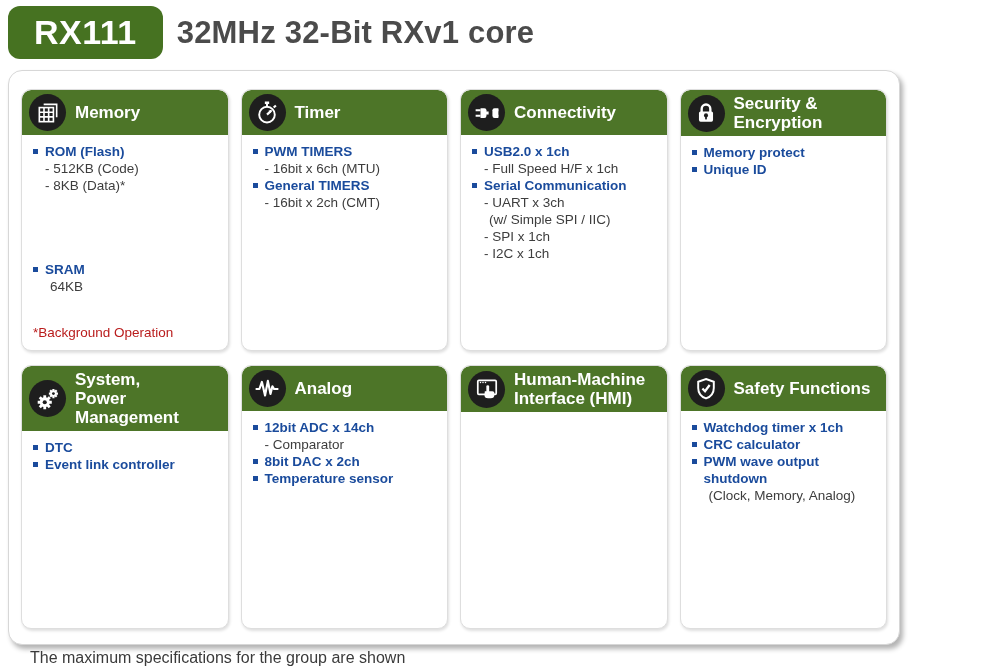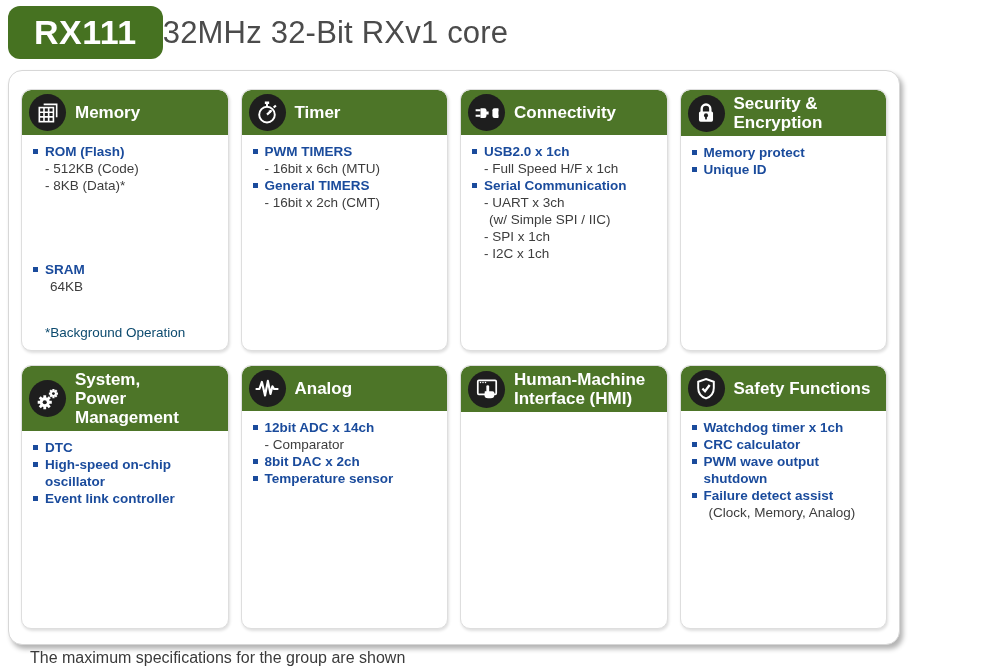--- a/index.html
+++ b/index.html
@@ -1,24 +1,24 @@
 <!DOCTYPE html>
 <html><head>
 <meta charset="utf-8">
 <style>
   * { margin:0; padding:0; box-sizing:border-box; }
   html,body { width:1000px; height:670px; background:#ffffff;
               font-family:"Liberation Sans", sans-serif; }
   .page { position:relative; width:1000px; height:670px; background:#fff; overflow:hidden; }
 
   
-  .top { position:absolute; left:8px; top:6px; display:flex; align-items:center; gap:0; }
+  .top { position:absolute; left:8px; top:6px; display:flex; align-items:center; gap:14px; }
   .badge { background:#467221; color:#fff; font-weight:bold; font-size:34px;
            padding:8px 26px; border-radius:12px; line-height:1.1; letter-spacing:.5px; }
-  .main-title { color:#4b4b4b; font-weight:normal; font-size:31px; letter-spacing:.2px; }
+  .main-title { color:#4b4b4b; font-weight:bold; font-size:31px; letter-spacing:.2px; }
 
   
   .board { position:absolute; left:8px; top:70px; width:892px; height:575px;
            background:#fff; border:1px solid #d7d7d7; border-radius:14px;
            box-shadow:3px 4px 5px rgba(0,0,0,0.30); padding:18px 12px 14px 12px; }
   .cards { display:grid; grid-template-columns:repeat(4,1fr);
            grid-template-rows:262px 264px; gap:14px 12px; }
 
   
   .card { background:#fff; border:1px solid #dedede; border-radius:10px;
@@ -35,21 +35,21 @@
   .card-body { padding:8px 8px 6px 11px; font-size:13.5px; line-height:17px;
                color:#3d3d3d; flex:1; }
   .item { }
   .item.b { color:#1a4b9c; font-weight:bold; display:flex; align-items:flex-start; }
   .sq { width:5px; height:5px; background:#1a4b9c; margin:6px 7px 0 0; flex:0 0 5px; }
   .item.d { margin-left:12px; }
   .item.c { margin-left:17px; }
 
   .mem-cols { display:flex;flex-direction:column; }
   .mem-col-left { width:118px; flex:0 0 118px; }
-  .footnote { margin-top:29px; margin-left:12px; color:#0c4a6e; }
+  .footnote { margin-top:29px; color:#b91c1c; }
 
   
   .foot-note { position:absolute; left:30px; top:649px; font-size:16px; color:#3a3a3a; }
 </style>
 </head>
 <body>
 
 <div class="page">
 
   <div class="top">
@@ -219,24 +219,20 @@
             <span>Power Management</span>
           </div>
         </div>
         <div class="card-body">
             <div class="item b">
               <span class="sq"></span>
               <span>DTC</span>
             </div>
             <div class="item b">
               <span class="sq"></span>
-              <span>High-speed on-chip oscillator</span>
-            </div>
-            <div class="item b">
-              <span class="sq"></span>
               <span>Event link controller</span>
             </div>
           </div>
       </section>
 
       <section class="card">
         <div class="card-head">
           <span class="icon-circle">
             <svg viewBox="0 0 24 24" fill="none" stroke="#fff" stroke-width="2" stroke-linejoin="round">
               <polyline points="1.5,12 5,12 7.3,5.5 10.2,18 12.8,4.5 15.2,16.5 17,9.5 18.5,12 22.5,12"></polyline>
@@ -303,24 +299,20 @@
               <span>Watchdog timer x 1ch</span>
             </div>
             <div class="item b">
               <span class="sq"></span>
               <span>CRC calculator</span>
             </div>
             <div class="item b">
               <span class="sq"></span>
               <span>PWM wave output shutdown</span>
             </div>
-            <div class="item b">
-              <span class="sq"></span>
-              <span>Failure detect assist</span>
-            </div>
             <div class="item c">(Clock, Memory, Analog)</div>
           </div>
       </section>
 
     </div>
   </div>
 
   <div class="foot-note">The maximum specifications for the group are shown</div>
 </div>
 

